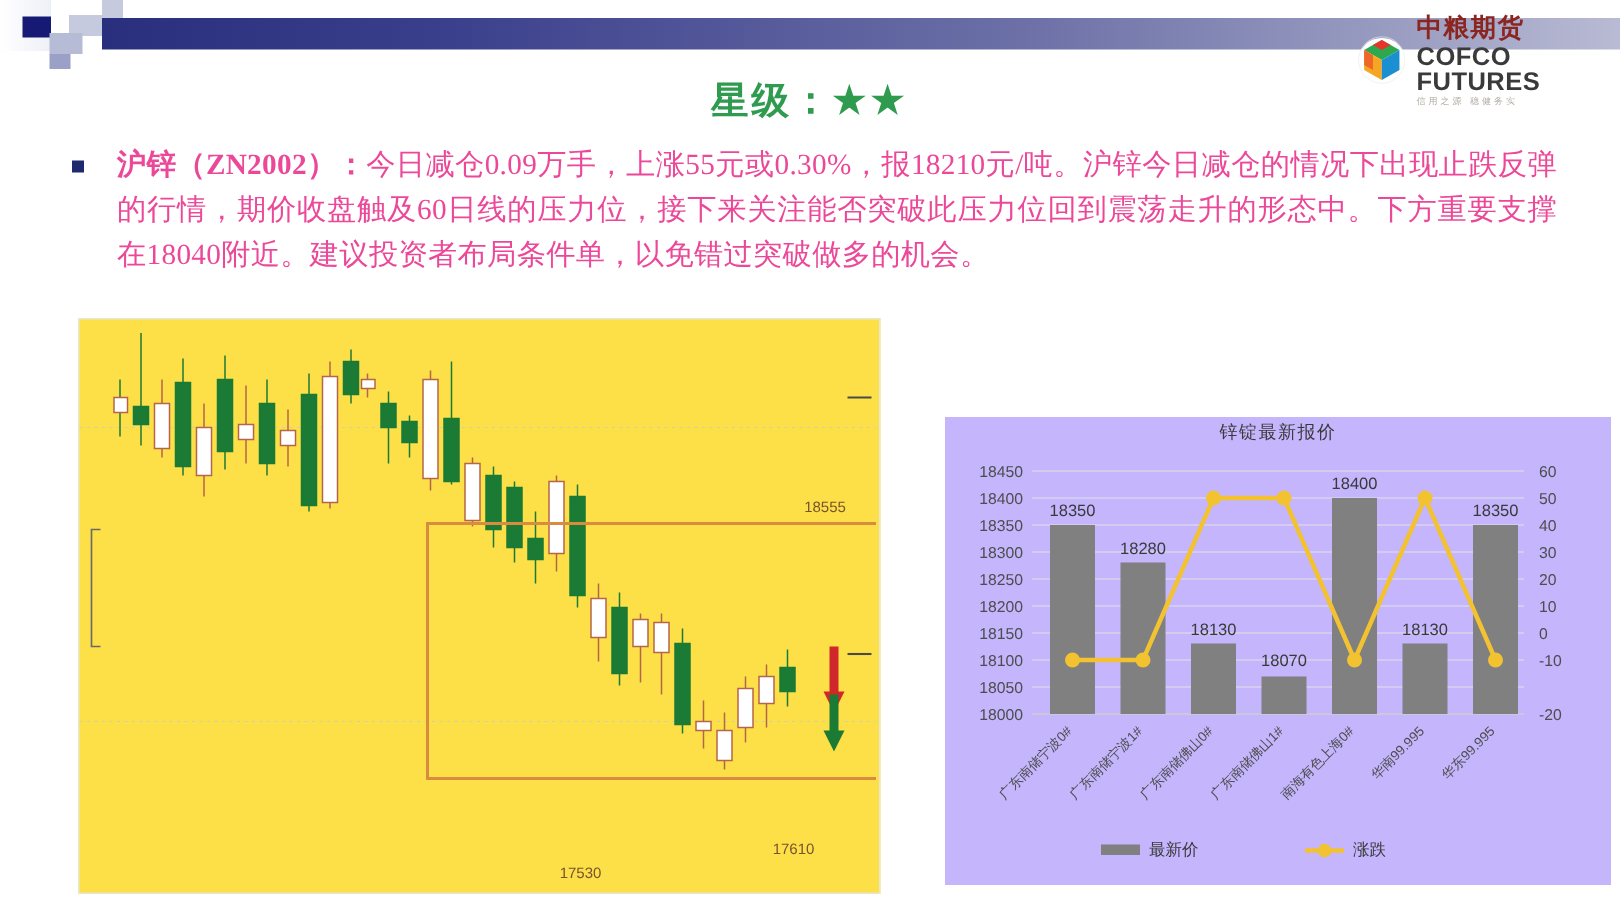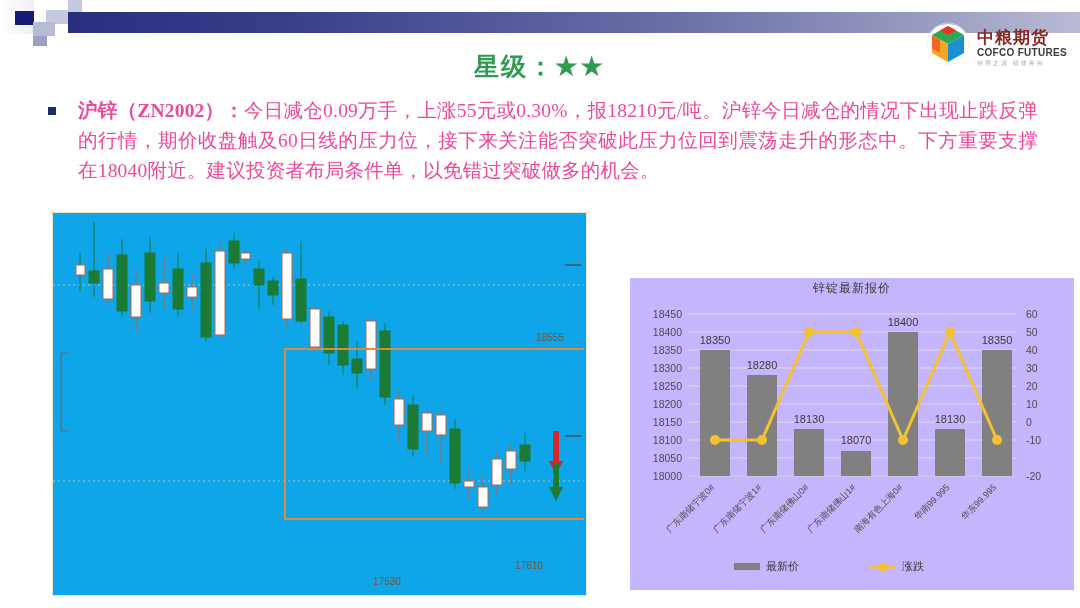--- a/index.html
+++ b/index.html
@@ -25,33 +25,33 @@
   #bar-gradient {
     position: absolute;
     left: 68px; top: 12px;
     width: 1012px; height: 21px;
     background: linear-gradient(to right, #2a2f7d 0%, #3a3f8c 22%, #6e72a8 62%, #9fa2c4 88%, #b9bbd4 100%);
   }
 
   
   #logo-wrap {
     position: absolute;
-    right: 4px; top: 14px;
+    right: 25px; top: 14px;
     width: 150px; height: 52px;
-    display: flex; align-items: flex-end; gap: 7px;
+    display: flex; align-items: center; gap: 7px;
   }
   #logo-text { line-height: 1; }
   #logo-cn {
     font-family: "Liberation Sans", sans-serif;
     font-weight: bold; font-size: 17px; color: #8a2520;
     letter-spacing: 1px;
   }
   #logo-en {
     font-family: "Liberation Sans", sans-serif;
-    font-weight: bold; font-size: 10px; color: #3a3a3a;
+    font-weight: bold; font-size: 17px; color: #3a3a3a;
     letter-spacing: 0.3px; margin-top: 2px;
   }
   #logo-slogan {
     font-family: "Liberation Sans", sans-serif;
     font-size: 6px; color: #b0a9a0; letter-spacing: 2px;
     margin-top: 2px;
   }
 
   
   #star-title {
@@ -89,21 +89,21 @@
   }
   #para .lead {
     font-weight: bold;
   }
 
   
   #candle-panel {
     position: absolute;
     left: 52px; top: 212px;
     width: 533px; height: 382px;
-    background: #0ea5e9;
+    background: #fde047;
     border: 1px solid #e7e7cf;
   }
   #candle-svg { display: block; }
 
   
   #bar-panel {
     position: absolute;
     left: 630px; top: 278px;
     width: 444px; height: 312px;
     background: #c4b5fd;

